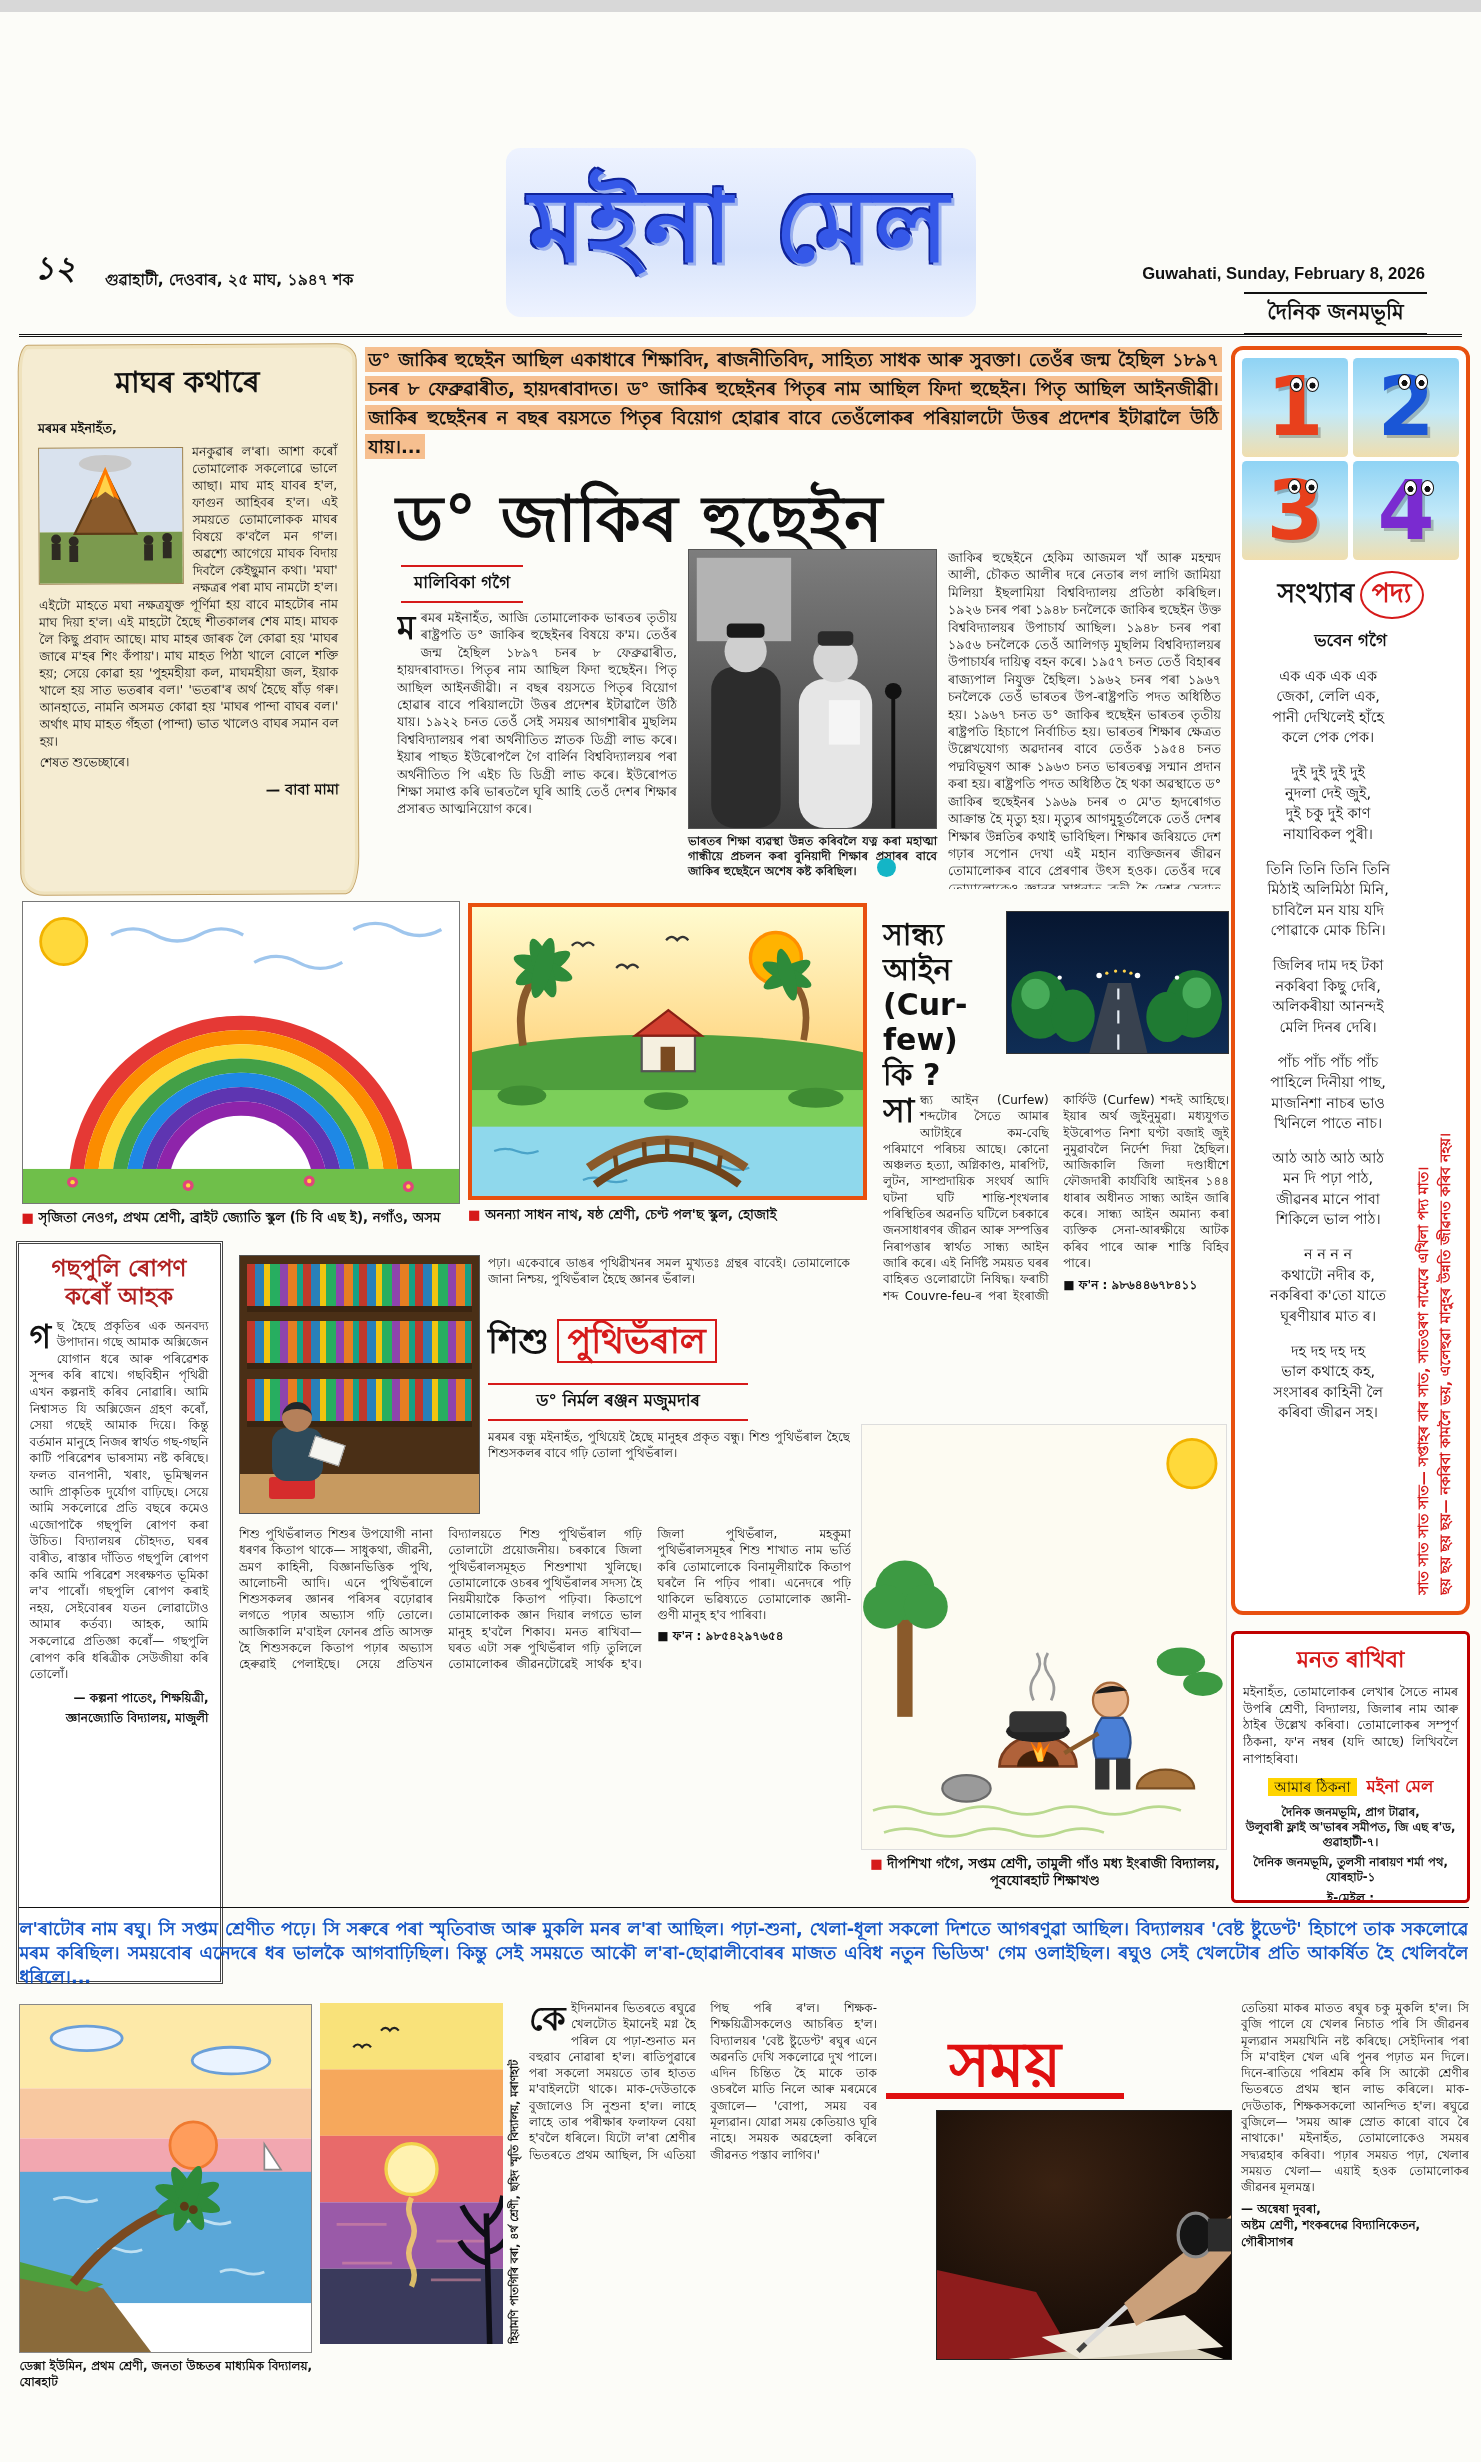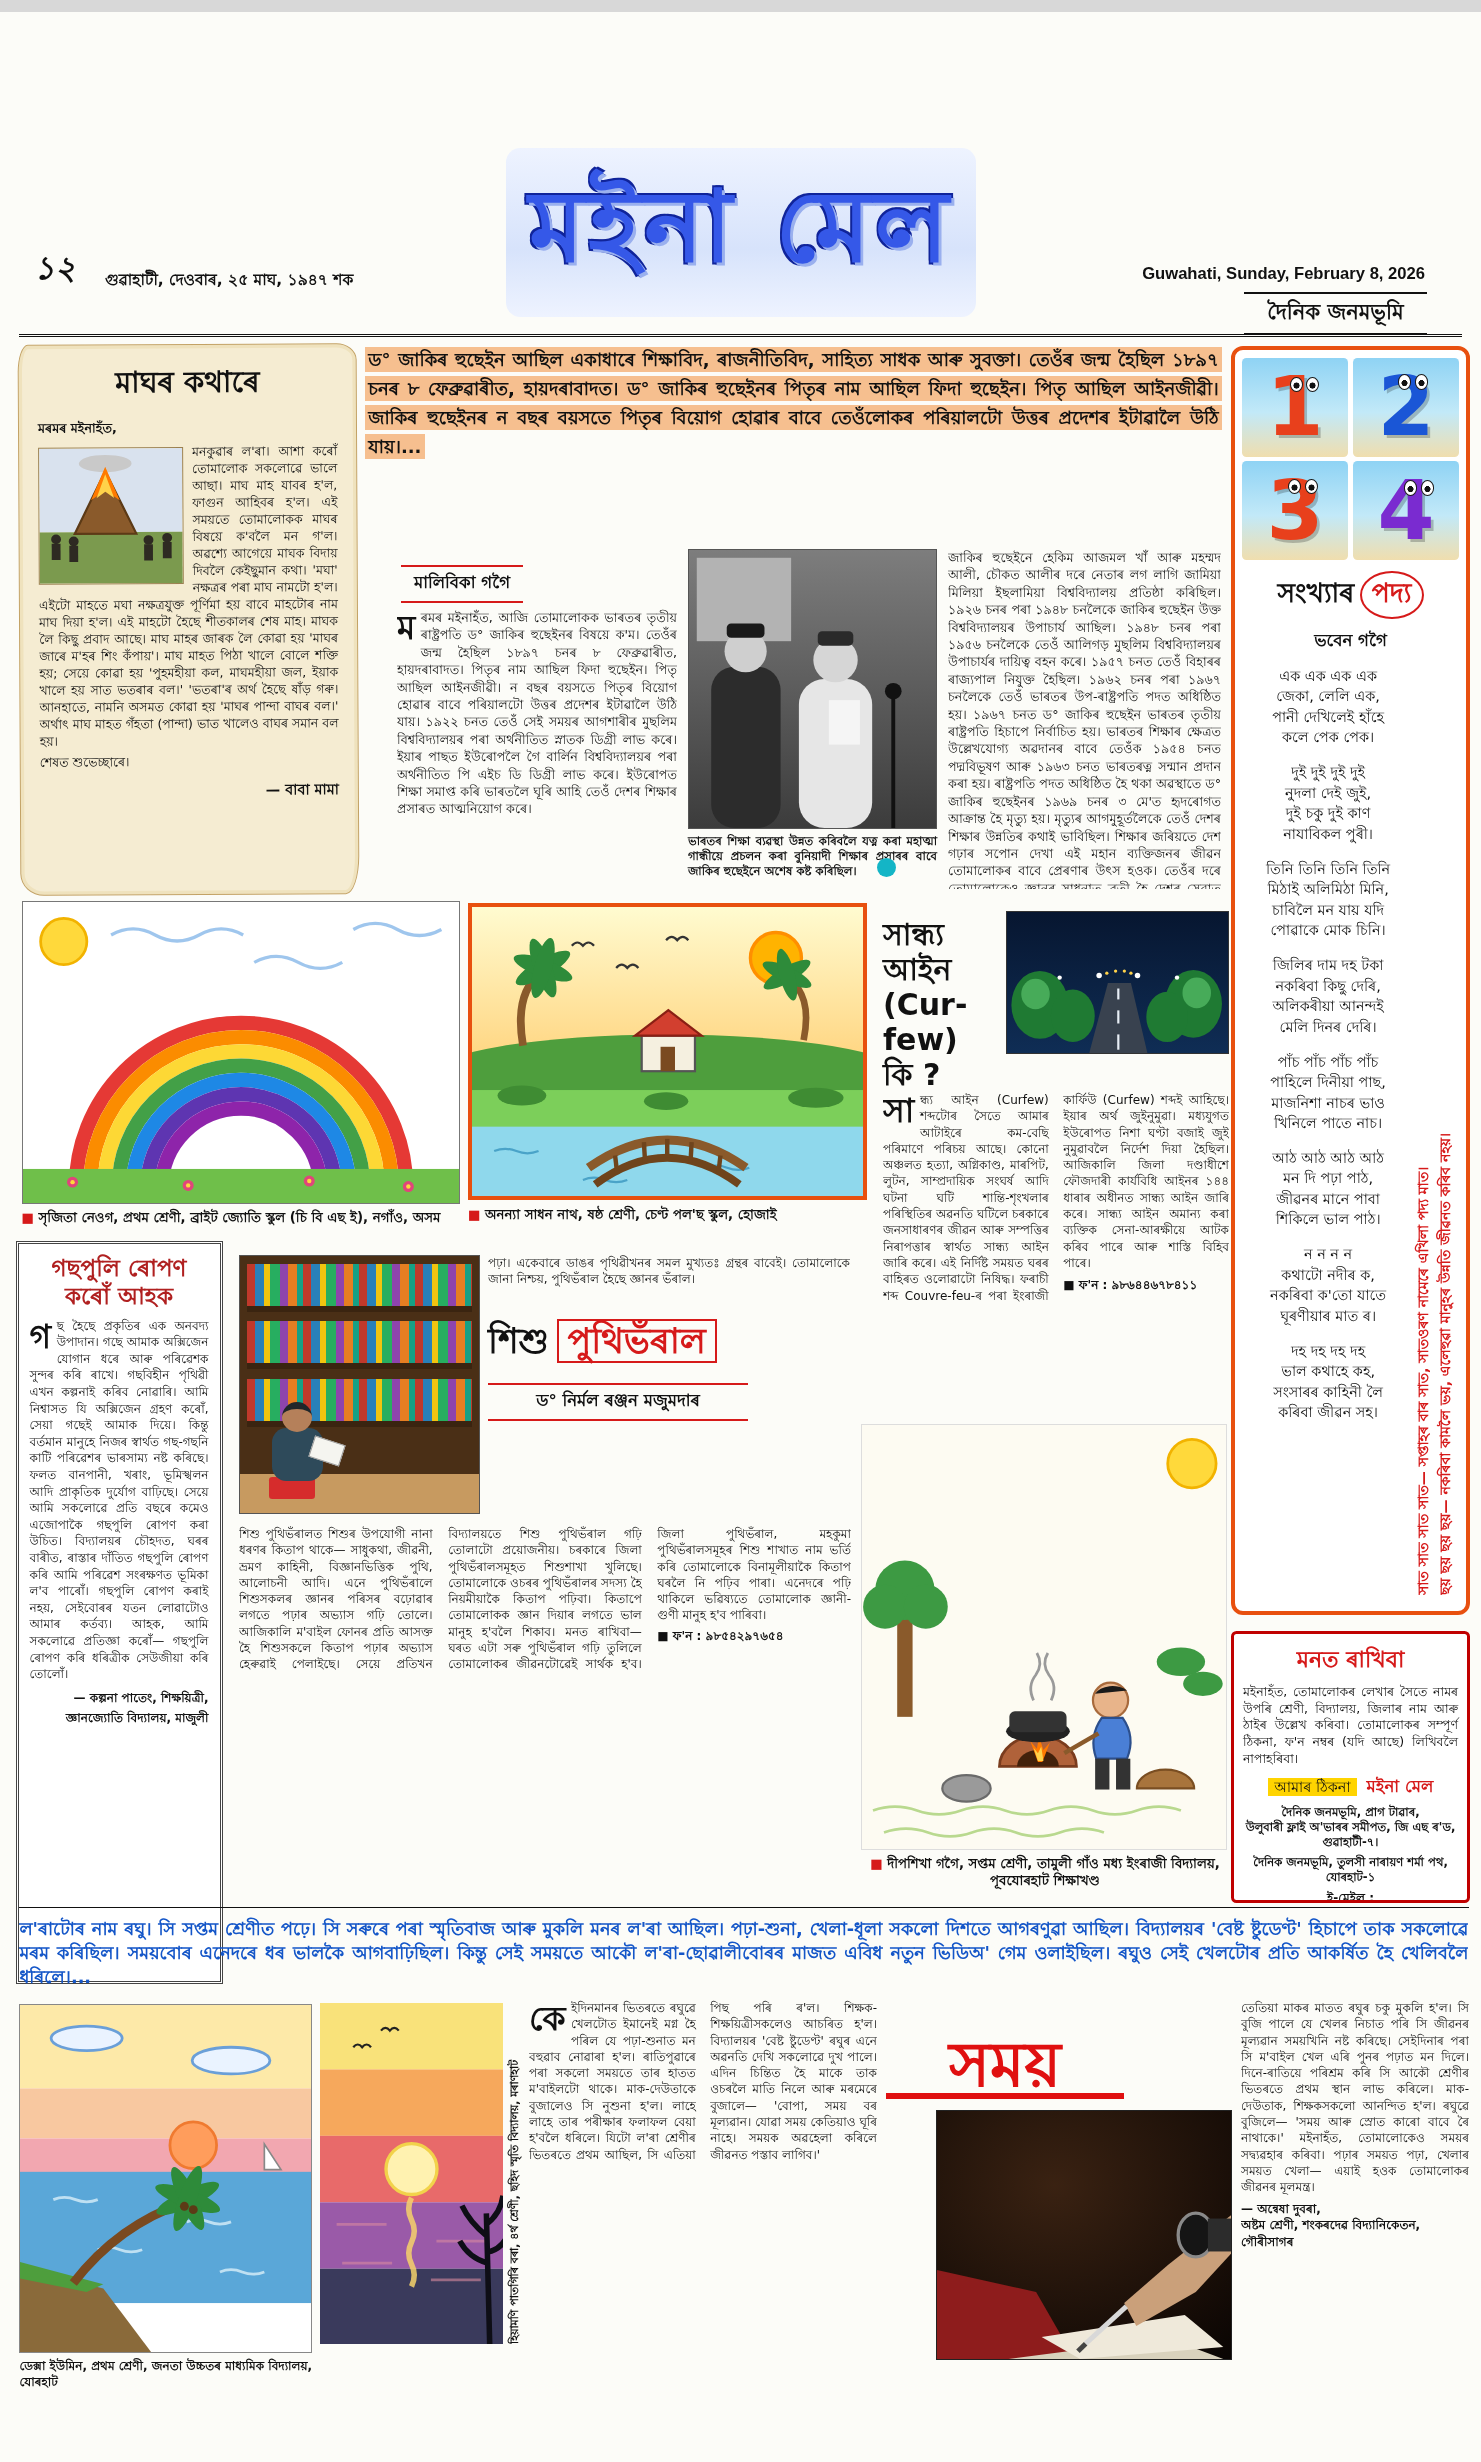--- a/index.html
+++ b/index.html
@@ -169,20 +169,21 @@
       </g>
     </svg>
     <div class="bd just">মনকুৱাৰ ল'ৰা। আশা কৰোঁ তোমালোক সকলোৱে ভালে আছা। মাঘ মাহ যাবৰ হ'ল, ফাগুন আহিবৰ হ'ল। এই সময়তে তোমালোকক মাঘৰ বিষয়ে ক'বলৈ মন গ'ল। অৱশ্যে আগেয়ে মাঘক বিদায় দিবলৈ কেইছুমান কথা। 'মঘা' নক্ষত্ৰৰ পৰা মাঘ নামটো হ'ল। এইটো মাহতে মঘা নক্ষত্ৰযুক্ত পূৰ্ণিমা হয় বাবে মাহটোৰ নাম মাঘ দিয়া হ'ল। এই মাহটো হৈছে শীতকালৰ শেষ মাহ। মাঘক লৈ কিছু প্ৰবাদ আছে। মাঘ মাহৰ জাৰক লৈ কোৱা হয় 'মাঘৰ জাৰে ম'হৰ শিং কঁপায়'। মাঘ মাহত পিঠা খালে বোলে শক্তি হয়; সেয়ে কোৱা হয় 'পুহমহীয়া কল, মাঘমহীয়া জল, ইয়াক খালে হয় সাত ভতৰাৰ বল।' 'ভতৰা'ৰ অৰ্থ হৈছে ষাঁড় গৰু। আনহাতে, নামনি অসমত কোৱা হয় 'মাঘৰ পান্দা বাঘৰ বল।' অৰ্থাৎ মাঘ মাহত গঁহতা (পান্দা) ভাত খালেও বাঘৰ সমান বল হয়।</div>
     <div class="closing">শেষত শুভেচ্ছাৰে।</div>
     <div class="sig">— বাবা মামা</div>
   </div>
 
   <div class="abs z-intro">
     <span>ড° জাকিৰ হুছেইন আছিল একাধাৰে শিক্ষাবিদ, ৰাজনীতিবিদ, সাহিত্য সাধক আৰু সুবক্তা। তেওঁৰ জন্ম হৈছিল ১৮৯৭ চনৰ ৮ ফেব্ৰুৱাৰীত, হায়দৰাবাদত। ড° জাকিৰ হুছেইনৰ পিতৃৰ নাম আছিল ফিদা হুছেইন। পিতৃ আছিল আইনজীৱী। জাকিৰ হুছেইনৰ ন বছৰ বয়সতে পিতৃৰ বিয়োগ হোৱাৰ বাবে তেওঁলোকৰ পৰিয়ালটো উত্তৰ প্ৰদেশৰ ইটাৱালৈ উঠি যায়।...</span>
   </div>
+  <div class="abs z-head">ড° জাকিৰ হুছেইন</div>
   <div class="abs z-byline">মালিবিকা গগৈ</div>
   <div class="abs z-col z-col1 just dc ovh">মৰমৰ মইনাহঁত, আজি তোমালোকক ভাৰতৰ তৃতীয় ৰাষ্ট্ৰপতি ড° জাকিৰ হুছেইনৰ বিষয়ে ক'ম। তেওঁৰ জন্ম হৈছিল ১৮৯৭ চনৰ ৮ ফেব্ৰুৱাৰীত, হায়দৰাবাদত। পিতৃৰ নাম আছিল ফিদা হুছেইন। পিতৃ আছিল আইনজীৱী। ন বছৰ বয়সতে পিতৃৰ বিয়োগ হোৱাৰ বাবে পৰিয়ালটো উত্তৰ প্ৰদেশৰ ইটাৱালৈ উঠি যায়। ১৯২২ চনত তেওঁ সেই সময়ৰ আগশাৰীৰ মুছলিম বিশ্ববিদ্যালয়ৰ পৰা অৰ্থনীতিত স্নাতক ডিগ্ৰী লাভ কৰে। ইয়াৰ পাছত ইউৰোপলৈ গৈ বাৰ্লিন বিশ্ববিদ্যালয়ৰ পৰা অৰ্থনীতিত পি এইচ ডি ডিগ্ৰী লাভ কৰে। ইউৰোপত শিক্ষা সমাপ্ত কৰি ভাৰতলৈ ঘূৰি আহি তেওঁ দেশৰ শিক্ষাৰ প্ৰসাৰত আত্মনিয়োগ কৰে।</div>
   <svg class="abs z-photo" viewBox="0 0 445 500" preserveAspectRatio="none">
     <defs>
       <linearGradient id="zp" x1="0" y1="0" x2="0" y2="1">
         <stop offset="0" stop-color="#7d7d7d"></stop>
           <stop offset="1" stop-color="#3c3c3c"></stop>
       </linearGradient>
     </defs>
     <rect width="445" height="500" fill="url(#zp)"></rect>
@@ -425,20 +426,21 @@
     <div class="kid-stool"></div>
     <div class="kid-body"></div>
     <div class="kid-head"></div>
     <div class="kid-book"></div>
   </div>
   <div class="abs lib-head">
     <span class="hb">শিশু</span><span class="hr">পুথিভঁৰাল</span>
   </div>
   <div class="abs lib-lead just ovh">পঢ়া। একেবাৰে ডাঙৰ পৃথিৱীখনৰ সমল মুখ্যতঃ গ্ৰন্থৰ বাবেই। তোমালোকে জানা নিশ্চয়, পুথিভঁৰাল হৈছে জ্ঞানৰ ভঁৰাল।</div>
   <div class="abs lib-byline">ড° নিৰ্মল ৰঞ্জন মজুমদাৰ</div>
+  <div class="abs lib-side just ovh">মৰমৰ বন্ধু মইনাহঁত, পুথিয়েই হৈছে মানুহৰ প্ৰকৃত বন্ধু। শিশু পুথিভঁৰাল হৈছে শিশুসকলৰ বাবে গঢ়ি তোলা পুথিভঁৰাল।</div>
   <div class="abs lib-body just ovh">
     <span>শিশু পুথিভঁৰালত শিশুৰ উপযোগী নানা ধৰণৰ কিতাপ থাকে— সাধুকথা, জীৱনী, ভ্ৰমণ কাহিনী, বিজ্ঞানভিত্তিক পুথি, আলোচনী আদি। এনে পুথিভঁৰালে শিশুসকলৰ জ্ঞানৰ পৰিসৰ বঢ়োৱাৰ লগতে পঢ়াৰ অভ্যাস গঢ়ি তোলে। আজিকালি ম'বাইল ফোনৰ প্ৰতি আসক্ত হৈ শিশুসকলে কিতাপ পঢ়াৰ অভ্যাস হেৰুৱাই পেলাইছে। সেয়ে প্ৰতিখন বিদ্যালয়তে শিশু পুথিভঁৰাল গঢ়ি তোলাটো প্ৰয়োজনীয়। চৰকাৰে জিলা পুথিভঁৰালসমূহত শিশুশাখা খুলিছে। তোমালোকে ওচৰৰ পুথিভঁৰালৰ সদস্য হৈ নিয়মীয়াকৈ কিতাপ পঢ়িবা। কিতাপে তোমালোকক জ্ঞান দিয়াৰ লগতে ভাল মানুহ হ'বলৈ শিকাব। মনত ৰাখিবা— ঘৰত এটা সৰু পুথিভঁৰাল গঢ়ি তুলিলে তোমালোকৰ জীৱনটোৱেই সাৰ্থক হ'ব। জিলা পুথিভঁৰাল, মহকুমা পুথিভঁৰালসমূহৰ শিশু শাখাত নাম ভৰ্তি কৰি তোমালোকে বিনামূলীয়াকৈ কিতাপ ঘৰলৈ নি পঢ়িব পাৰা। এনেদৰে পঢ়ি থাকিলে ভৱিষ্যতে তোমালোক জ্ঞানী-গুণী মানুহ হ'ব পাৰিবা।</span>
     <div class="lib-phone">■ ফ'ন : ৯৮৫৪২৯৭৬৫৪</div>
   </div>
 
   <svg class="abs cook" viewBox="0 0 662 770" preserveAspectRatio="none">
     <rect width="662" height="770" fill="#fdfbf2"></rect>
     <g stroke="#b9d98f" stroke-width="5" fill="none">
       <path d="M20,700 q40,-14 80,0 q40,14 80,0 q40,-14 80,0 q40,14 80,0 q40,-14 80,0 q40,14 80,0 q40,-14 80,0"></path>
       <path d="M40,740 q40,-14 80,0 q40,14 80,0 q40,-14 80,0 q40,14 80,0 q40,-14 80,0"></path>

